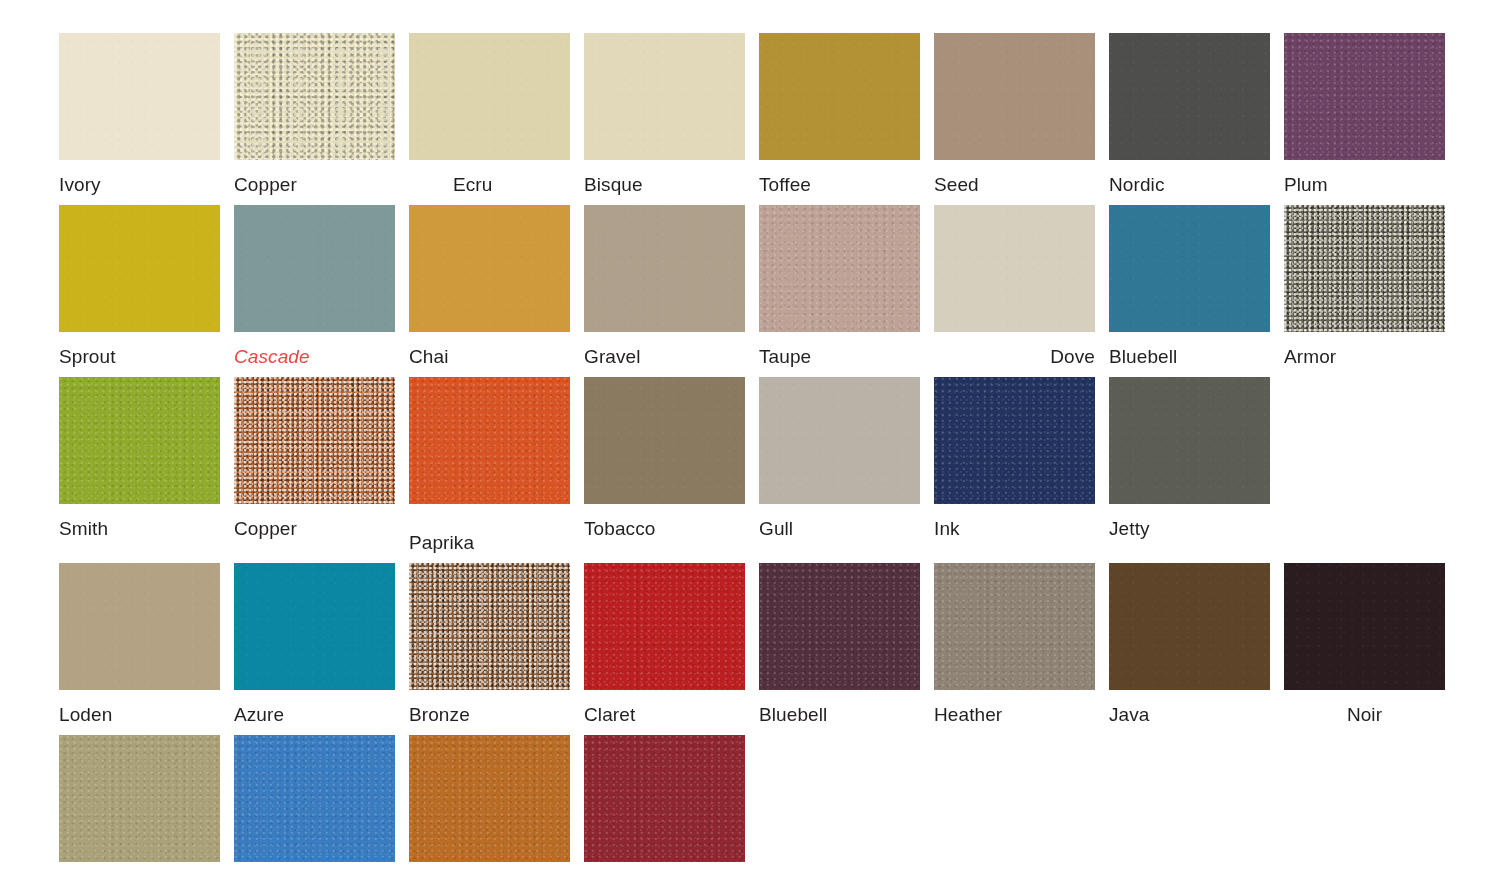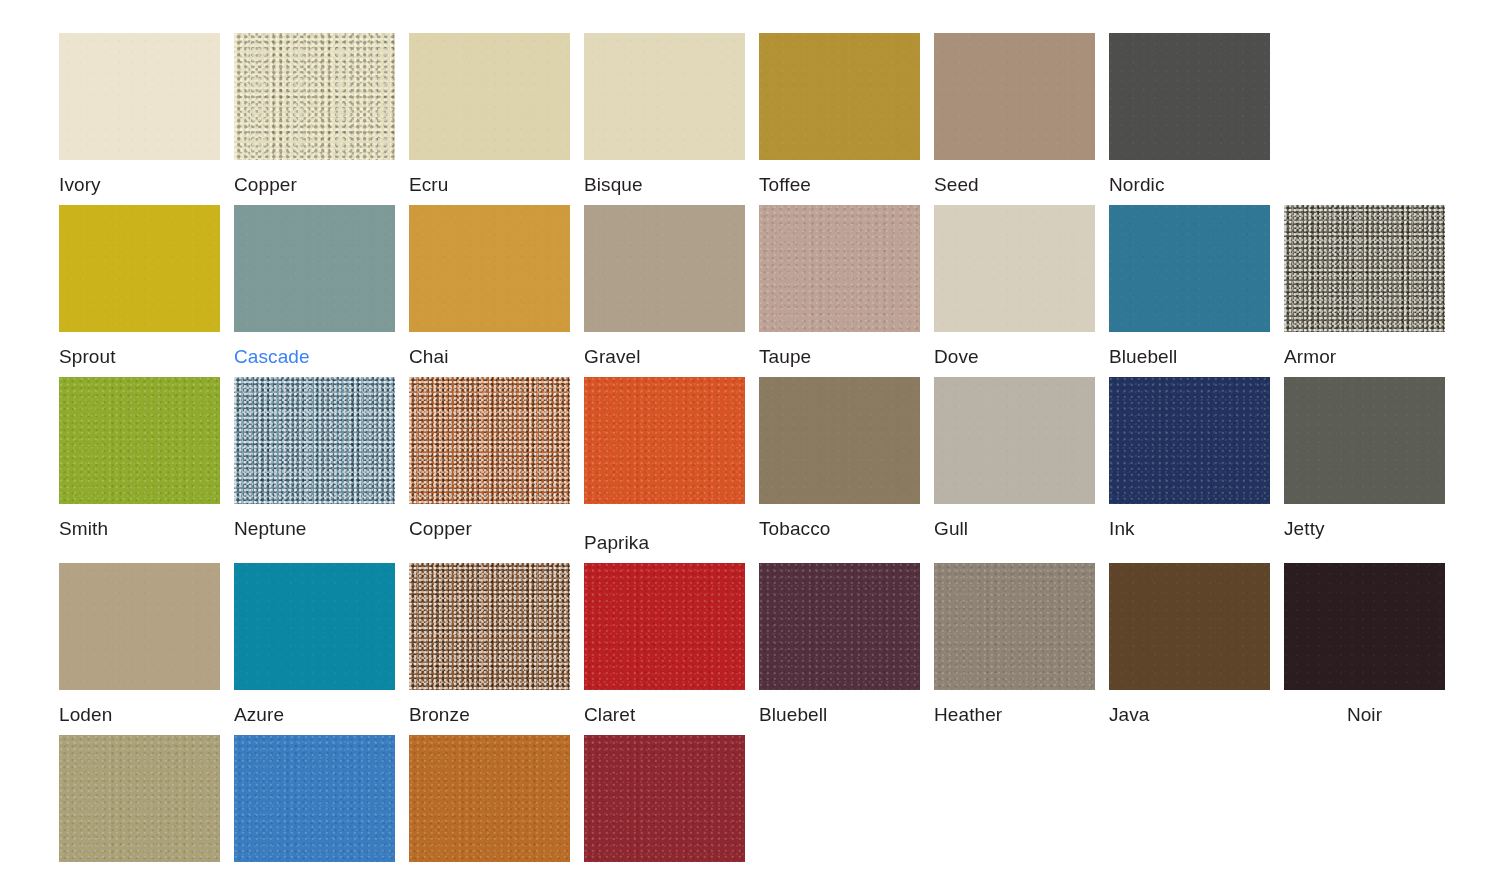--- a/index.html
+++ b/index.html
@@ -117,83 +117,83 @@
       <div class="swatch-cell">
         <div class="swatch-chip tex-smooth" title="#ece4cf" style="background-color: rgb(236, 228, 207);"></div>
         <div class="swatch-label" style="color: rgb(35, 31, 32);">Ivory</div>
       </div>
       <div class="swatch-cell">
         <div class="swatch-chip tex-pebble" title="#e4ddb9" style="background-color: rgb(228, 221, 185);"></div>
         <div class="swatch-label" style="color: rgb(35, 31, 32);">Copper</div>
       </div>
       <div class="swatch-cell">
         <div class="swatch-chip tex-smooth" title="#ddd3ac" style="background-color: rgb(221, 211, 172);"></div>
-        <div class="swatch-label" style="color: rgb(35, 31, 32);">Ecru</div>
+        <div class="swatch-label" style="color: rgb(35, 31, 32); margin-left: 44px;">Ecru</div>
       </div>
       <div class="swatch-cell">
         <div class="swatch-chip tex-smooth" title="#e2d9bb" style="background-color: rgb(226, 217, 187);"></div>
         <div class="swatch-label" style="color: rgb(35, 31, 32);">Bisque</div>
       </div>
       <div class="swatch-cell">
         <div class="swatch-chip tex-smooth" title="#b39235" style="background-color: rgb(179, 146, 53);"></div>
         <div class="swatch-label" style="color: rgb(35, 31, 32);">Toffee</div>
       </div>
       <div class="swatch-cell">
         <div class="swatch-chip tex-smooth" title="#a8907a" style="background-color: rgb(168, 144, 122);"></div>
         <div class="swatch-label" style="color: rgb(35, 31, 32);">Seed</div>
       </div>
       <div class="swatch-cell">
         <div class="swatch-chip tex-smooth" title="#4e4f4c" style="background-color: rgb(78, 79, 76);"></div>
         <div class="swatch-label" style="color: rgb(35, 31, 32);">Nordic</div>
       </div>
+      <div class="swatch-cell">
+        <div class="swatch-chip tex-grain" title="#6e4264" style="background-color: rgb(110, 66, 100);"></div>
+        <div class="swatch-label" style="color: rgb(35, 31, 32);">Plum</div>
+      </div>
     </div>
     <div class="swatch-row">
       <div class="swatch-cell">
         <div class="swatch-chip tex-smooth" title="#cbb31c" style="background-color: rgb(203, 179, 28);"></div>
         <div class="swatch-label" style="color: rgb(35, 31, 32);">Sprout</div>
       </div>
       <div class="swatch-cell">
         <div class="swatch-chip tex-smooth" title="#7d9a98" style="background-color: rgb(125, 154, 152);"></div>
-        <div class="swatch-label" style="color: #3b82f6;">Cascade</div>
+        <div class="swatch-label" style="color: #ef4444; font-style: italic;">Cascade</div>
       </div>
       <div class="swatch-cell">
         <div class="swatch-chip tex-smooth" title="#ce9a3b" style="background-color: rgb(206, 154, 59);"></div>
         <div class="swatch-label" style="color: rgb(35, 31, 32);">Chai</div>
       </div>
       <div class="swatch-cell">
         <div class="swatch-chip tex-smooth" title="#aea08b" style="background-color: rgb(174, 160, 139);"></div>
         <div class="swatch-label" style="color: rgb(35, 31, 32);">Gravel</div>
       </div>
       <div class="swatch-cell">
         <div class="swatch-chip tex-grain" title="#bda295" style="background-color: rgb(189, 162, 149);"></div>
         <div class="swatch-label" style="color: rgb(35, 31, 32);">Taupe</div>
       </div>
       <div class="swatch-cell">
         <div class="swatch-chip tex-smooth" title="#d6cfbd" style="background-color: rgb(214, 207, 189);"></div>
-        <div class="swatch-label" style="color: rgb(35, 31, 32);">Dove</div>
+        <div class="swatch-label" style="color: rgb(35, 31, 32); text-align: right;">Dove</div>
       </div>
       <div class="swatch-cell">
         <div class="swatch-chip tex-smooth" title="#2f7795" style="background-color: rgb(47, 119, 149);"></div>
         <div class="swatch-label" style="color: rgb(35, 31, 32);">Bluebell</div>
       </div>
       <div class="swatch-cell">
         <div class="swatch-chip tex-metallic" title="#686450" style="background-color: rgb(104, 100, 80);"></div>
         <div class="swatch-label" style="color: rgb(35, 31, 32);">Armor</div>
       </div>
     </div>
     <div class="swatch-row">
       <div class="swatch-cell">
         <div class="swatch-chip tex-grain" title="#8fab2c" style="background-color: rgb(143, 171, 44);"></div>
         <div class="swatch-label" style="color: rgb(35, 31, 32);">Smith</div>
       </div>
       <div class="swatch-cell">
-        <div class="swatch-chip tex-metallic" title="#6b93a6" style="background-color: rgb(107, 147, 166);"></div>
-        <div class="swatch-label" style="color: rgb(35, 31, 32);">Neptune</div>
-      </div>
-      <div class="swatch-cell">
         <div class="swatch-chip tex-metallic" title="#b4602c" style="background-color: rgb(180, 96, 44);"></div>
         <div class="swatch-label" style="color: rgb(35, 31, 32);">Copper</div>
       </div>
       <div class="swatch-cell">
         <div class="swatch-chip tex-grain" title="#d95425" style="background-color: rgb(217, 84, 37);"></div>
         <div class="swatch-label" style="color: rgb(35, 31, 32); margin-top: 28px;">Paprika</div>
       </div>
       <div class="swatch-cell">
         <div class="swatch-chip tex-smooth" title="#8a7a60" style="background-color: rgb(138, 122, 96);"></div>
         <div class="swatch-label" style="color: rgb(35, 31, 32);">Tobacco</div>

